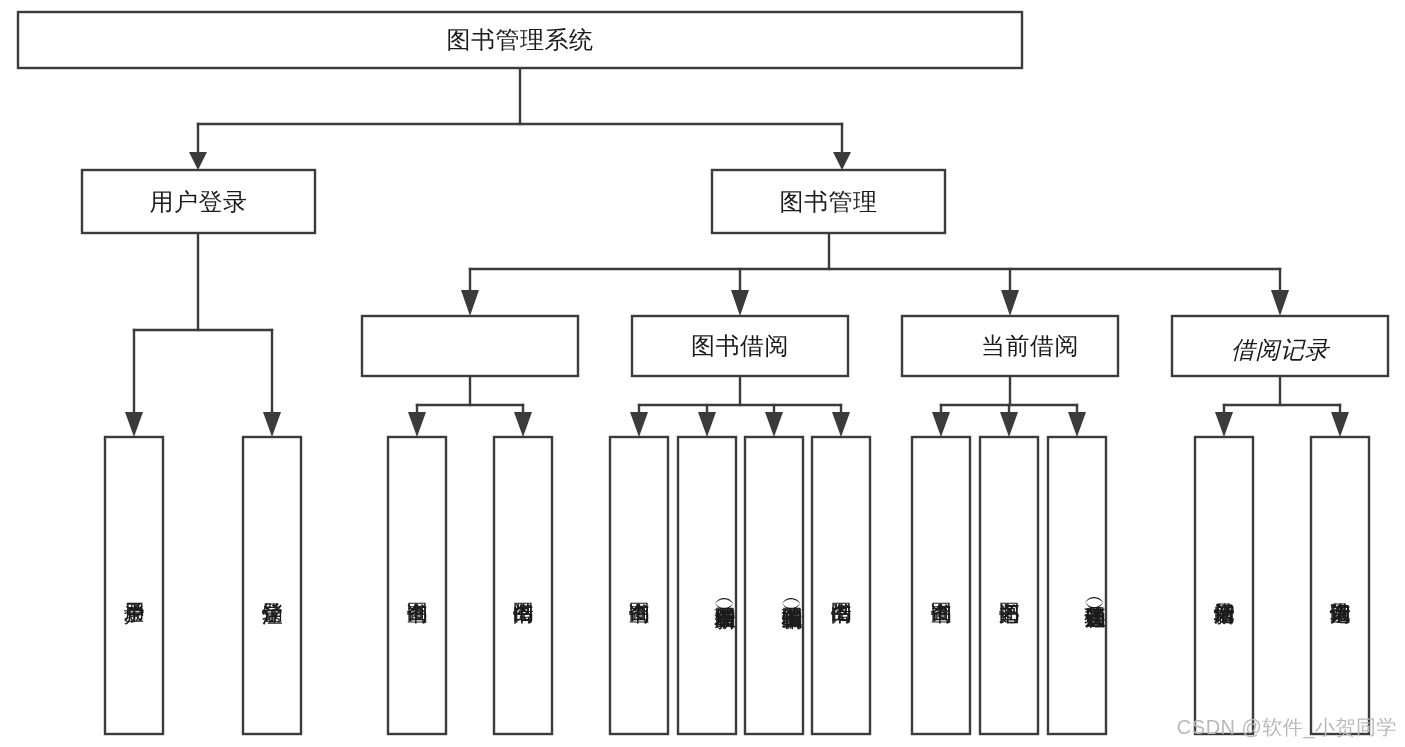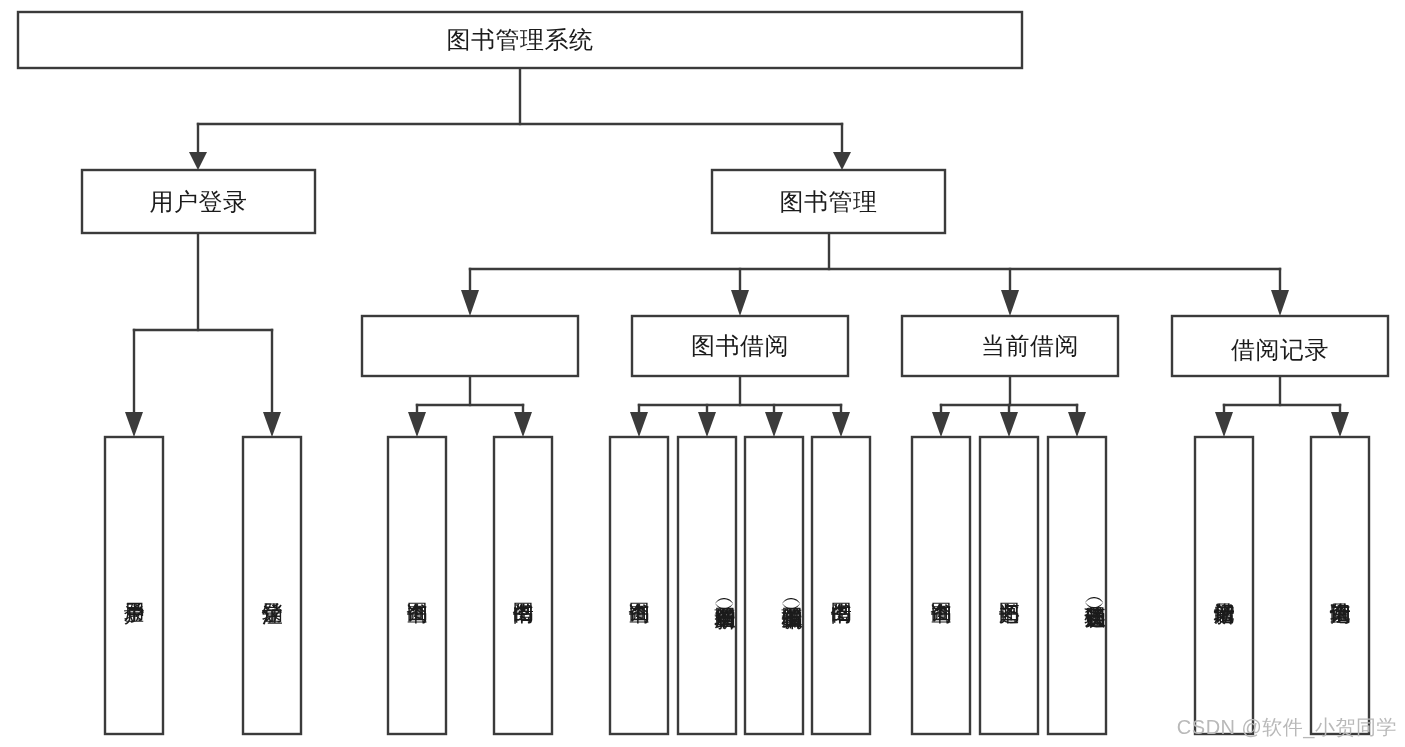--- a/index.html
+++ b/index.html
@@ -186,21 +186,21 @@
 
   </svg>
 
   <div class="node-label-h" style="left:18px; top:12px; width:1004px; height:56px;">图书管理系统</div>
 
   <div class="node-label-h" style="left:82px; top:170px; width:233px; height:63px;">用户登录</div>
   <div class="node-label-h" style="left:712px; top:170px; width:233px; height:63px;font-family:Liberation Mono, monospace;">图书管理</div>
 
   <div class="node-label-h" style="left:632px; top:316px; width:216px; height:60px;">图书借阅</div>
   <div class="node-label-h" style="left:902px; top:316px; width:216px; height:60px;margin-left:20px;">当前借阅</div>
-  <div class="node-label-h" style="left:1172px; top:316px; width:216px; height:68px;">借阅记录</div>
+  <div class="node-label-h" style="left:1172px; top:316px; width:216px; height:68px;font-style:italic;">借阅记录</div>
 
   <div class="node-label-v" style="left:105px; top:437px; width:58px; height:297px;">用户登录</div>
   <div class="node-label-v" style="left:243px; top:437px; width:58px; height:297px;">注销登录</div>
 
   <div class="node-label-v" style="left:388px; top:437px; width:58px; height:297px;">查询图书</div>
   <div class="node-label-v" style="left:494px; top:437px; width:58px; height:297px;">借阅图书</div>
 
   <div class="node-label-v" style="left:610px; top:437px; width:58px; height:297px;">查询图书</div>
   <div class="node-label-v" style="left:678px; top:437px; width:58px; height:297px; align-items:flex-start; padding-top:10px; box-sizing:border-box;">新增图书（管理员）</div>
   <div class="node-label-v" style="left:745px; top:437px; width:58px; height:297px; align-items:flex-start; padding-top:10px; box-sizing:border-box;">编辑图书（管理员）</div>

